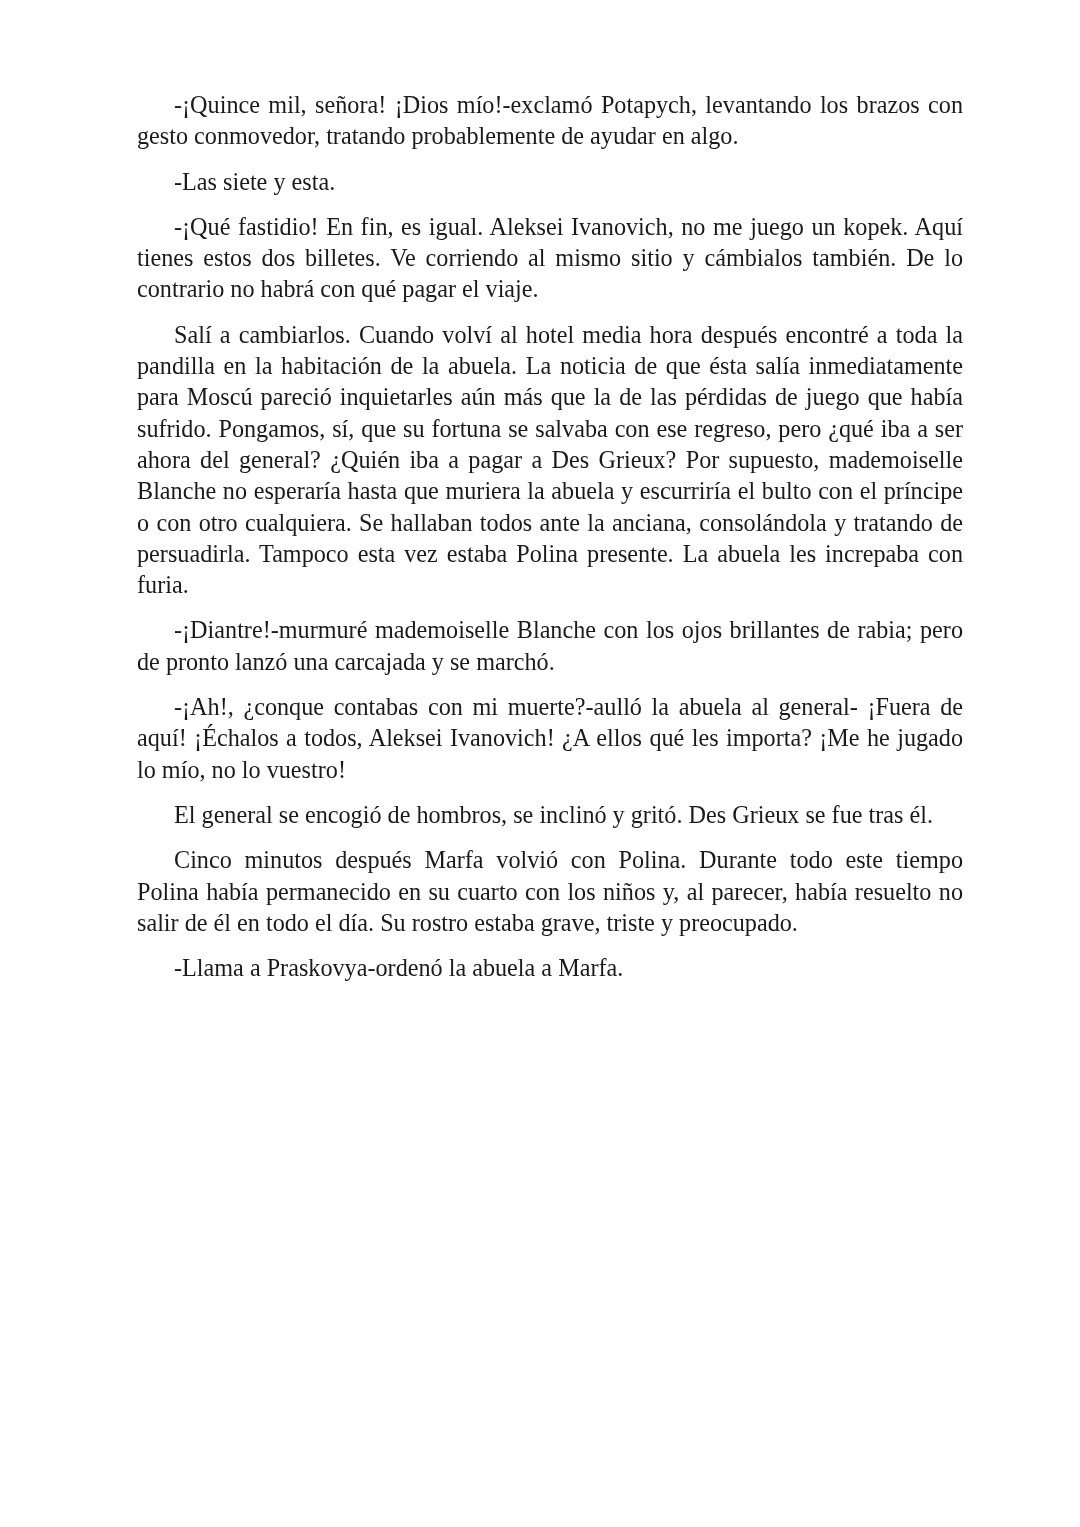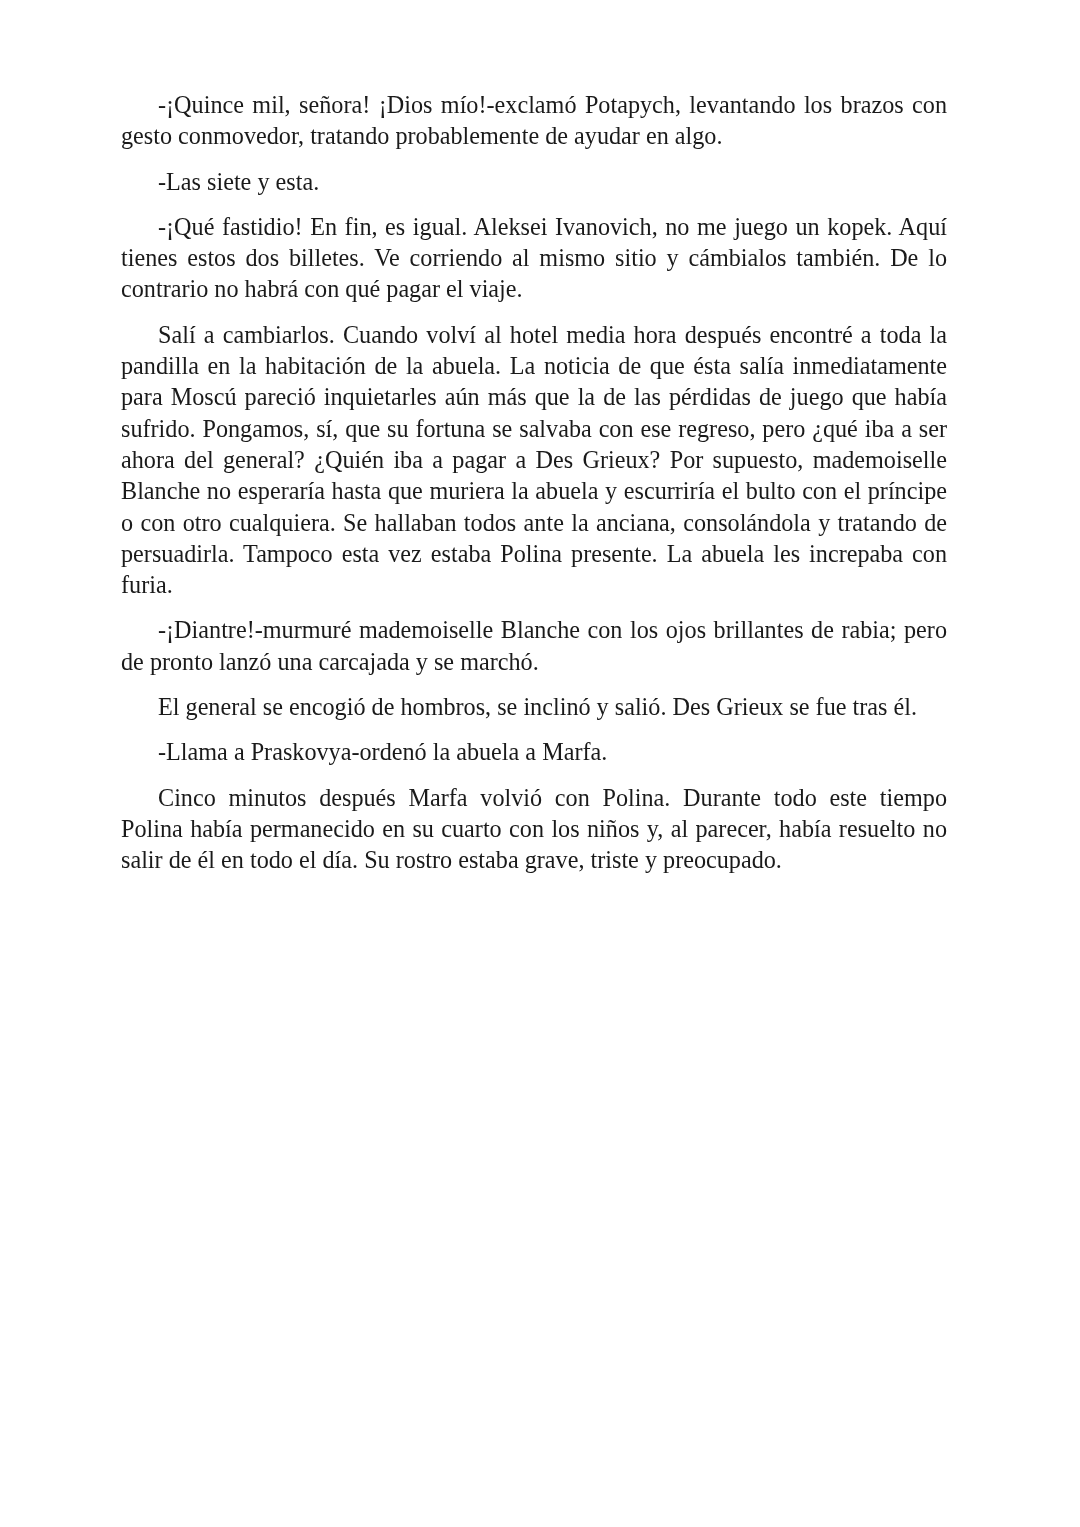--- a/index.html
+++ b/index.html
@@ -8,21 +8,21 @@
       background: #ffffff;
     }
     body {
       width: 1080px;
       height: 1527px;
       overflow: hidden;
       position: relative;
     }
     .page {
       position: absolute;
-      left: 121px;
+      left: 137px;
       top: 89px;
       width: 826px;
       color: #1a1a1a;
       font-family: "Liberation Serif", "DejaVu Serif", serif;
       font-size: 24.2px;
       line-height: 31.3px;
     }
     .para {
       margin: 0 0 14px 0;
       text-indent: 37px;
@@ -32,16 +32,17 @@
   </style>
 </head>
 <body>
 
 <div class="page">
   <p class="para">-¡Quince mil, señora! ¡Dios mío!-exclamó Potapych, levantando los brazos con gesto conmovedor, tratando probablemente de ayudar en algo.</p>
   <p class="para">-Las siete y esta.</p>
   <p class="para">-¡Qué fastidio! En fin, es igual. Aleksei Ivanovich, no me juego un kopek. Aquí tienes estos dos billetes. Ve corriendo al mismo sitio y cámbialos también. De lo contrario no habrá con qué pagar el viaje.</p>
   <p class="para">Salí a cambiarlos. Cuando volví al hotel media hora después encontré a toda la pandilla en la habitación de la abuela. La noticia de que ésta salía inmediatamente para Moscú pareció inquietarles aún más que la de las pérdidas de juego que había sufrido. Pongamos, sí, que su fortuna se salvaba con ese regreso, pero ¿qué iba a ser ahora del general? ¿Quién iba a pagar a Des Grieux? Por supuesto, mademoiselle Blanche no esperaría hasta que muriera la abuela y escurriría el bulto con el príncipe o con otro cualquiera. Se hallaban todos ante la anciana, consolándola y tratando de persuadirla. Tampoco esta vez estaba Polina presente. La abuela les increpaba con furia.</p>
   <p class="para">-¡Diantre!-murmuré mademoiselle Blanche con los ojos brillantes de rabia; pero de pronto lanzó una carcajada y se marchó.</p>
-  <p class="para">El general se encogió de hombros, se inclinó y salió. Des Grieux se fue tras él.</p>
+  <p class="para">-¡Ah!, ¿conque contabas con mi muerte?-aulló la abuela al general- ¡Fuera de aquí! ¡Échalos a todos, Aleksei Ivanovich! ¿A ellos qué les importa? ¡Me he jugado lo mío, no lo vuestro!</p>
+  <p class="para">El general se encogió de hombros, se inclinó y gritó. Des Grieux se fue tras él.</p>
+  <p class="para">Cinco minutos después Marfa volvió con Polina. Durante todo este tiempo Polina había permanecido en su cuarto con los niños y, al parecer, había resuelto no salir de él en todo el día. Su rostro estaba grave, triste y preocupado.</p>
   <p class="para">-Llama a Praskovya-ordenó la abuela a Marfa.</p>
-  <p class="para">Cinco minutos después Marfa volvió con Polina. Durante todo este tiempo Polina había permanecido en su cuarto con los niños y, al parecer, había resuelto no salir de él en todo el día. Su rostro estaba grave, triste y preocupado.</p>
 </div>
 
 </body></html>

